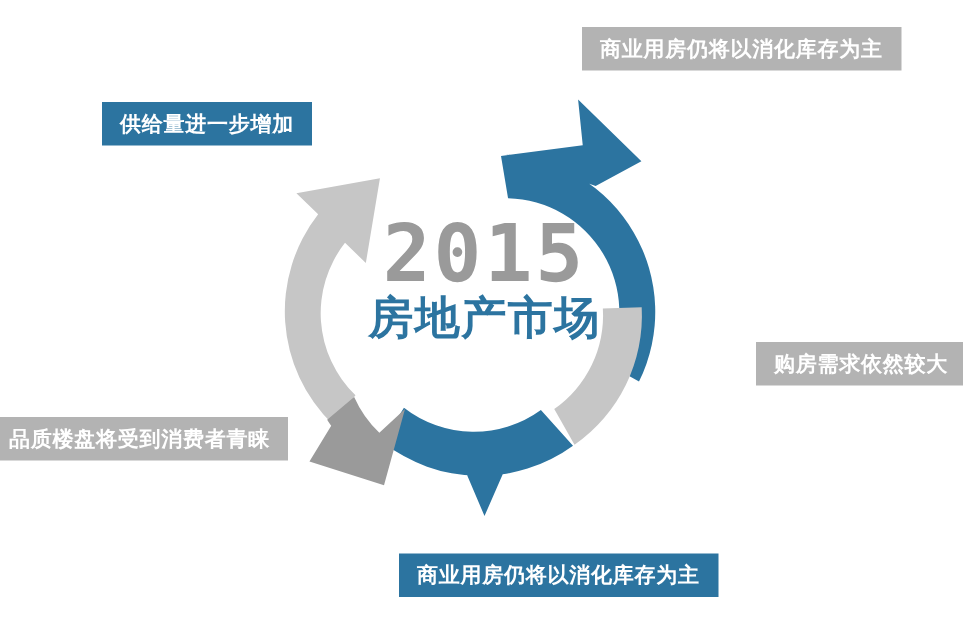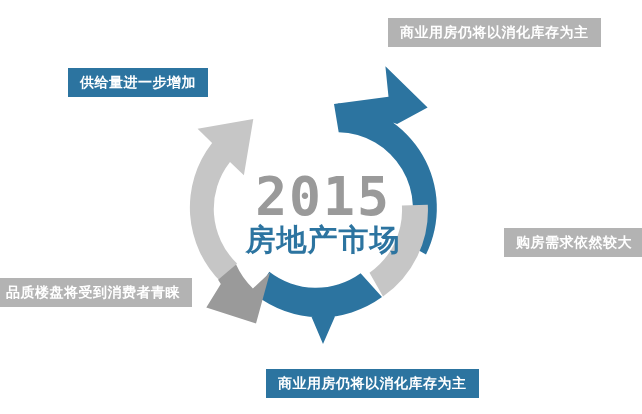--- a/index.html
+++ b/index.html
@@ -47,21 +47,21 @@
 
   #center-block {
     position: absolute;
     left: 223px;
     top: 143px;
     width: 200px;
     height: 112px;
     display: flex;
     flex-direction: column;
     align-items: center;
-    justify-content: flex-end;
+    justify-content: flex-start;
   }
   #center-year {
     color: #9a9a9a;
     font-size: 53px;
     font-weight: bold;
     letter-spacing: 2px;
     line-height: 1;
     margin: 0 0 2px 0;
     font-family: "DejaVu Sans Mono", "Liberation Mono", monospace;
   }

